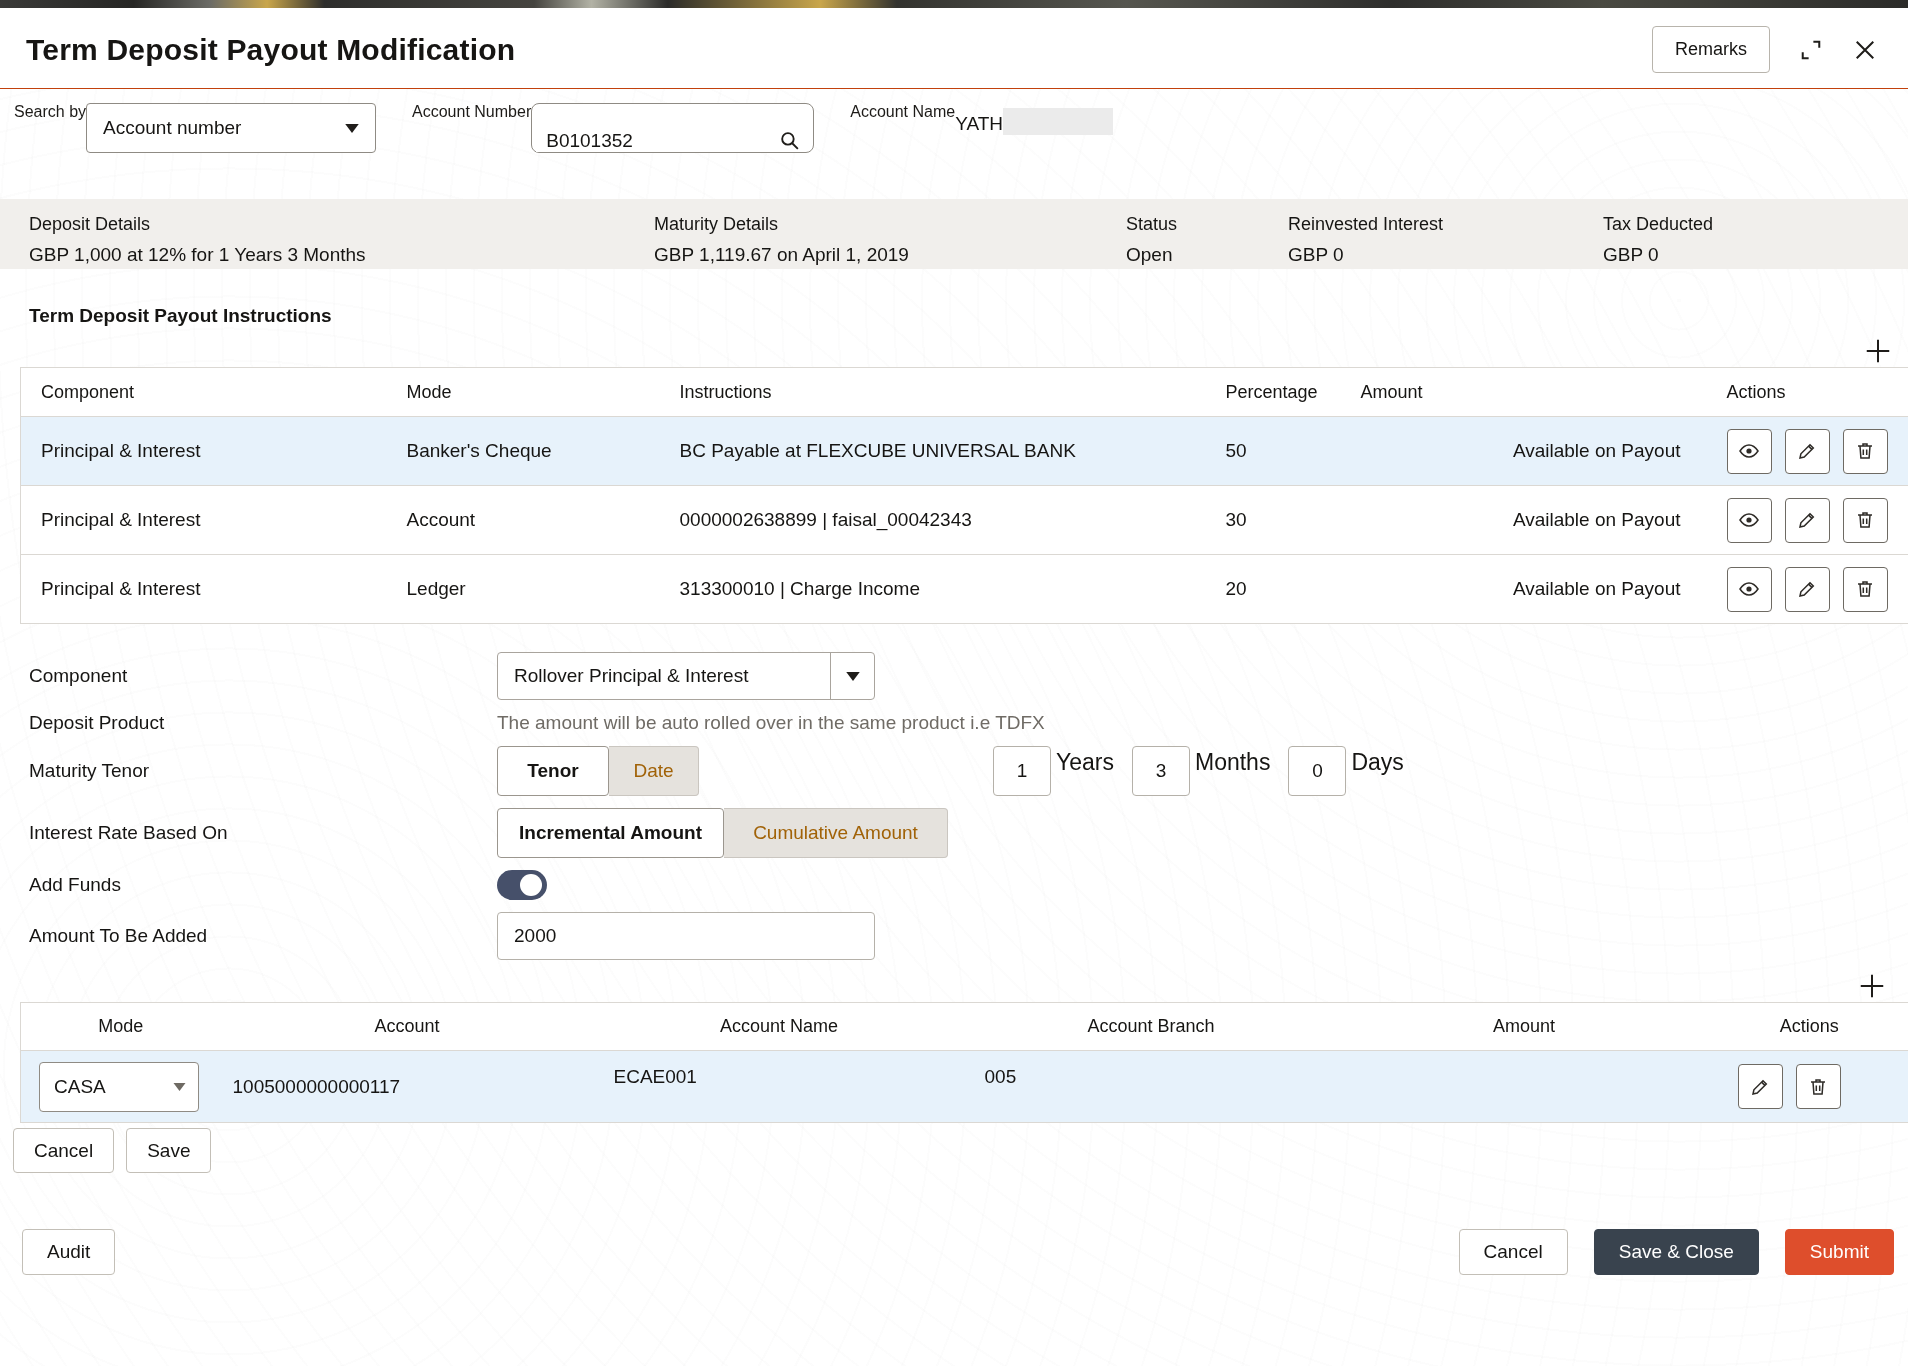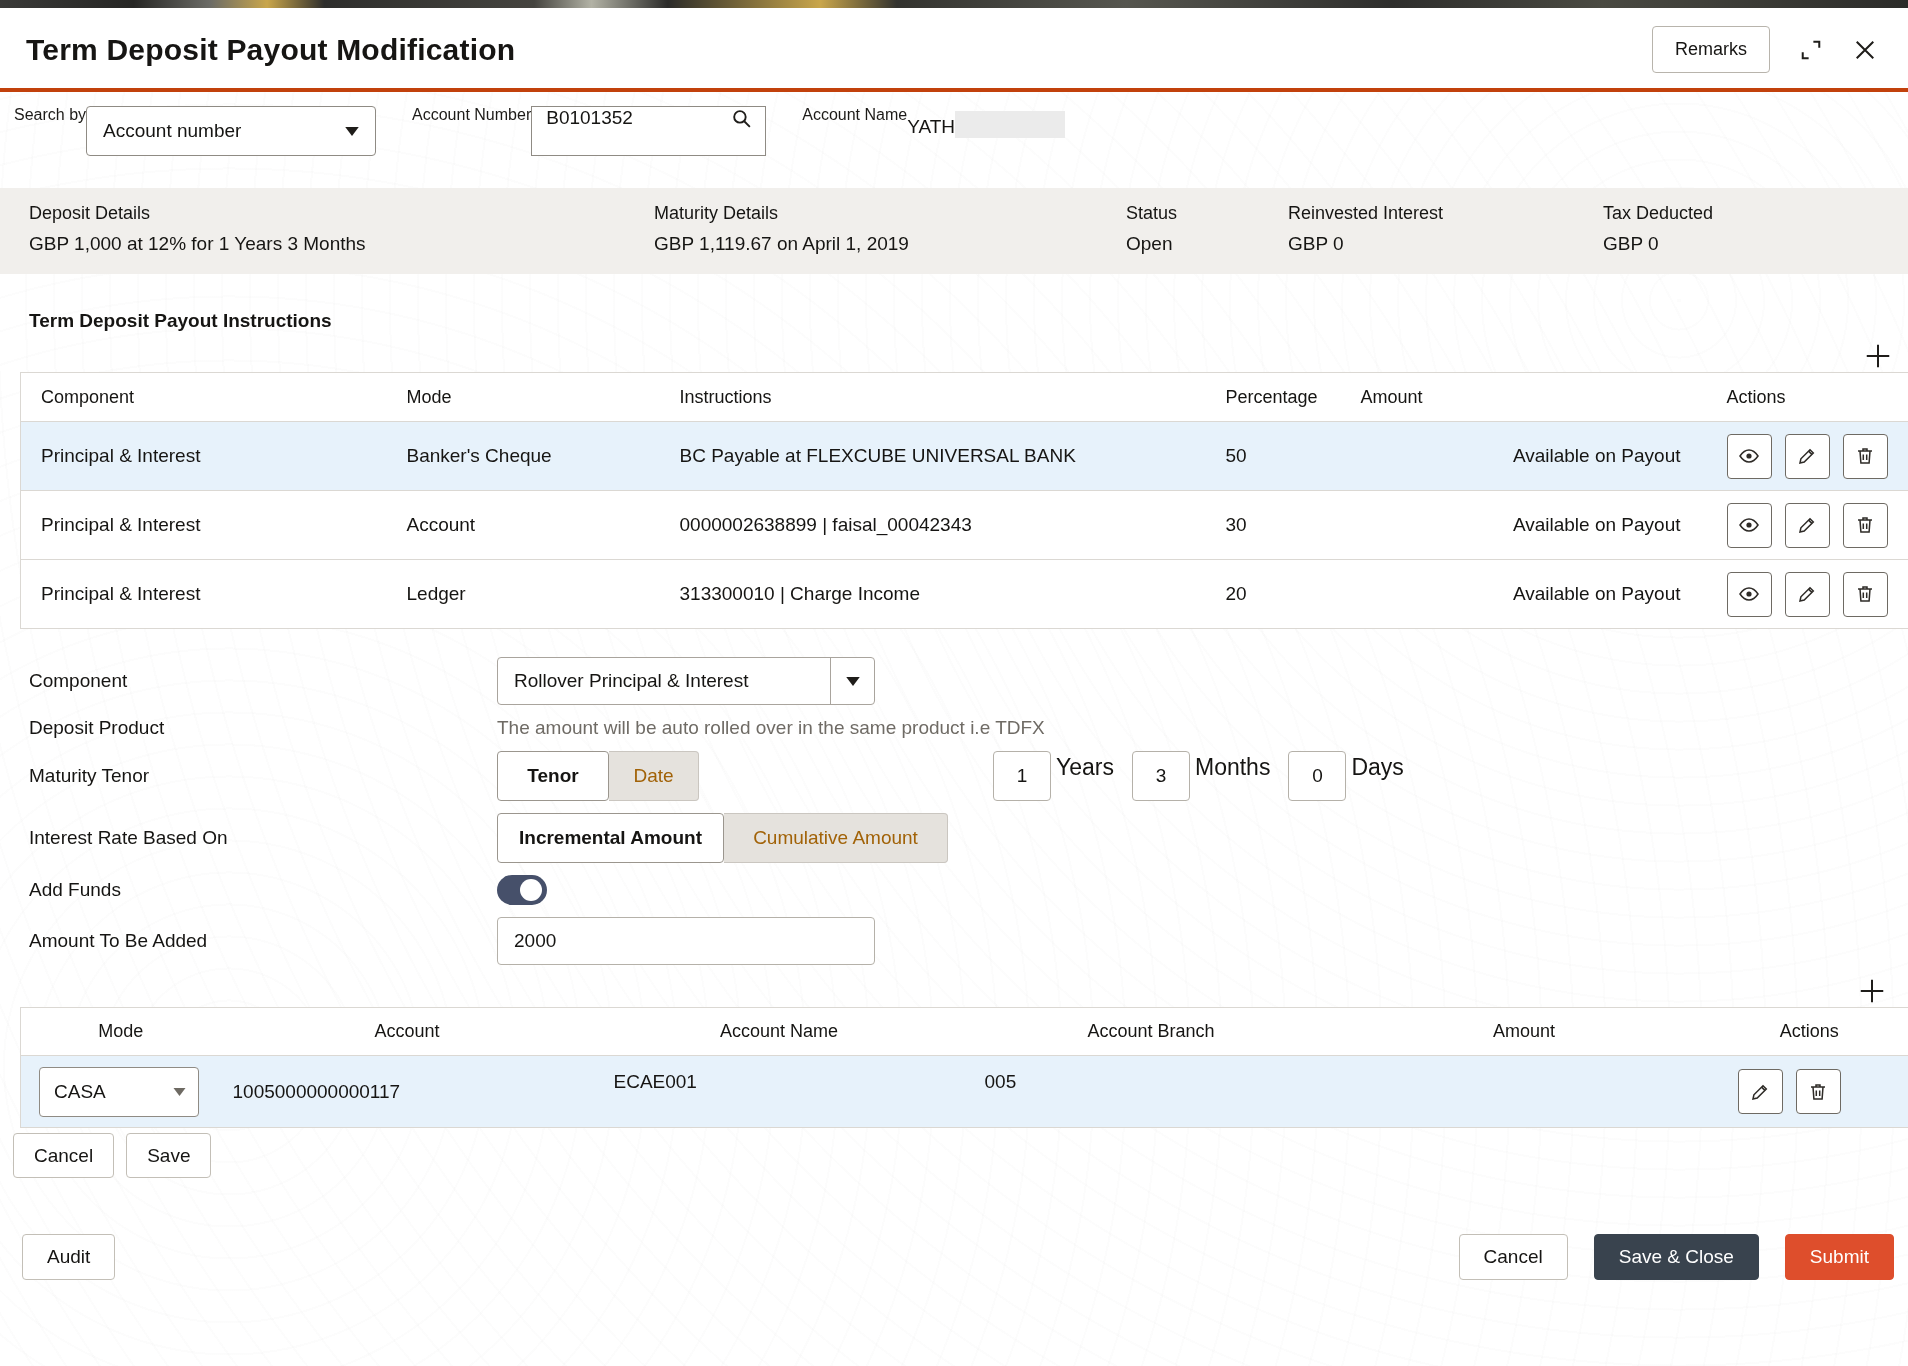--- a/index.html
+++ b/index.html
@@ -5,36 +5,36 @@
   *{box-sizing:border-box;margin:0;padding:0}
   html,body{width:1908px;height:1366px;overflow:hidden}
   body{
     font-family:"Liberation Sans",sans-serif;color:#161513;background-color:#fff;
     background-image:
       repeating-radial-gradient(circle at 88% 22%, rgba(22,21,19,0.013) 0 2px, transparent 2px 28px),
       repeating-radial-gradient(circle at 12% 78%, rgba(22,21,19,0.013) 0 2px, transparent 2px 32px);
   }
   .os-strip{height:8px;width:100%;
     background:linear-gradient(90deg,#3a3a38 0%,#262624 7%,#6b6b66 11%,#c9a64b 14%,#2e2e2c 17%,#45443f 28%,#b2b2a5 31%,#2b2b29 35%,#c9a64b 43%,#33332f 47%,#56564f 59%,#2e2e2c 73%,#4a4a42 84%,#2b2b29 100%);}
-  .app-header{display:flex;justify-content:space-between;align-items:center;padding:18px 26px 15px 26px;border-bottom:4px solid #c2410c;background:#fff}
+  .app-header{display:flex;justify-content:space-between;align-items:center;padding:18px 26px 15px 26px;border-bottom:1px solid #c2410c;background:#fff}
   .app-title{font-size:30px;font-weight:700;letter-spacing:.2px}
   .header-actions{display:flex;align-items:center;gap:28px;margin-right:4px}
   .remarks-btn{font-size:18px;padding:12px 22px;background:#fff;border:1px solid #b8b4ac;border-radius:4px;cursor:pointer;color:#161513;font-family:inherit}
   .hdr-icon{display:inline-flex;cursor:pointer}
 
   .search-row{display:flex;align-items:flex-start;padding:14px 0 0 14px}
   .field-group{display:flex;flex-direction:row;margin-right:36px}
   .field-label{font-size:16px;color:#1d1b18;margin-bottom:9px}
   .select-box{width:290px;height:50px;border:1px solid #8f8b84;border-radius:4px;background:#fff;display:flex;align-items:center;justify-content:space-between;padding:0 16px;font-size:19px;cursor:pointer}
-  .input-box{width:235px;height:50px;border:1px solid #8f8b84;border-radius:0;display:flex;align-items:flex-start;padding:0 12px 0 4px;background:#fff}
+  .input-box{width:283px;height:50px;border:1px solid #8f8b84;border-radius:8px;display:flex;align-items:flex-end;padding:0 12px 0 4px;background:#fff}
   .input-box input{border:none;outline:none;flex:1;font-size:19px;font-family:inherit;padding:0 10px;min-width:0;color:#161513}
   .acct-name-value{font-size:19px;margin-top:10px}
   .acct-name-bar{width:110px;height:27px;background:#ebebeb;margin-top:5px}
 
-  .summary-strip{display:flex;background:#F1EFEC;margin-top:32px;padding:15px 0 19px 29px}
+  .summary-strip{display:flex;background:#F1EFEC;margin-top:46px;padding:15px 0 3px 29px}
   .sum-label{font-size:18px}
   .sum-value{font-size:19px;margin-top:9px}
   .sw1{width:625px}.sw2{width:472px}.sw3{width:162px}.sw4{width:315px}.sw5{flex:1}
 
   .section-title{font-size:19px;font-weight:700;margin:36px 0 0 29px}
   .add-row{display:flex;justify-content:flex-end;padding-right:14px;margin-top:8px}
   .add-row2{display:flex;justify-content:flex-end;padding-right:20px;margin-top:10px}
   .plus-btn{width:32px;height:32px;display:flex;align-items:center;justify-content:center;cursor:pointer}
 
   table.data-table{border-collapse:collapse;margin-left:20px;width:1888px;background:#fff;border:1px solid #DBD8D3;table-layout:fixed}

